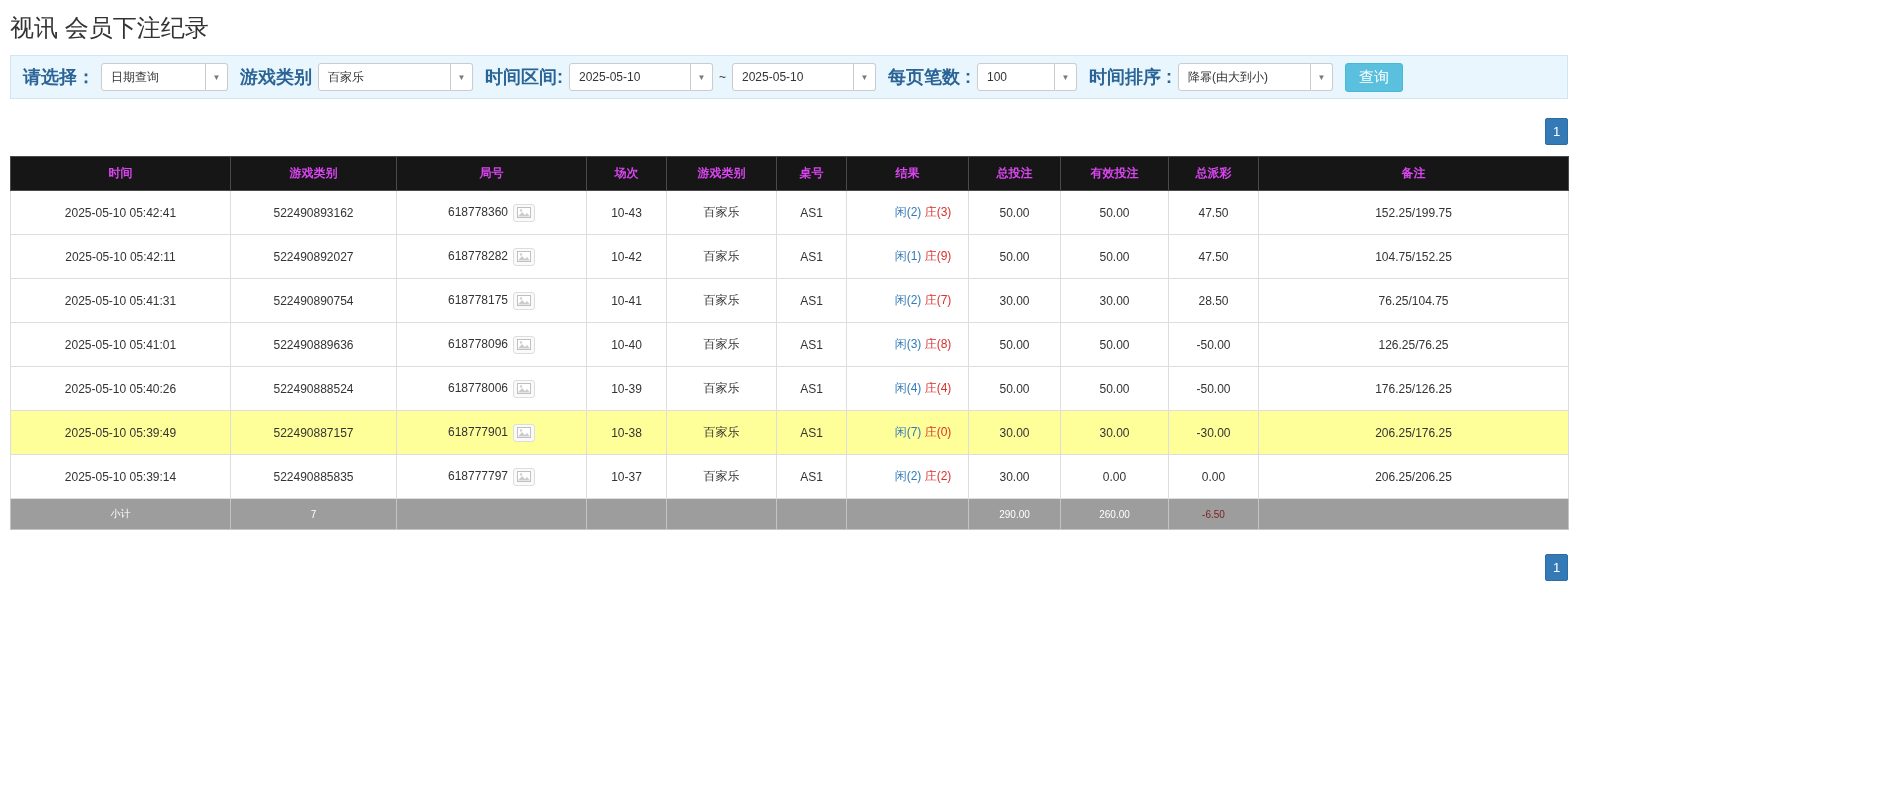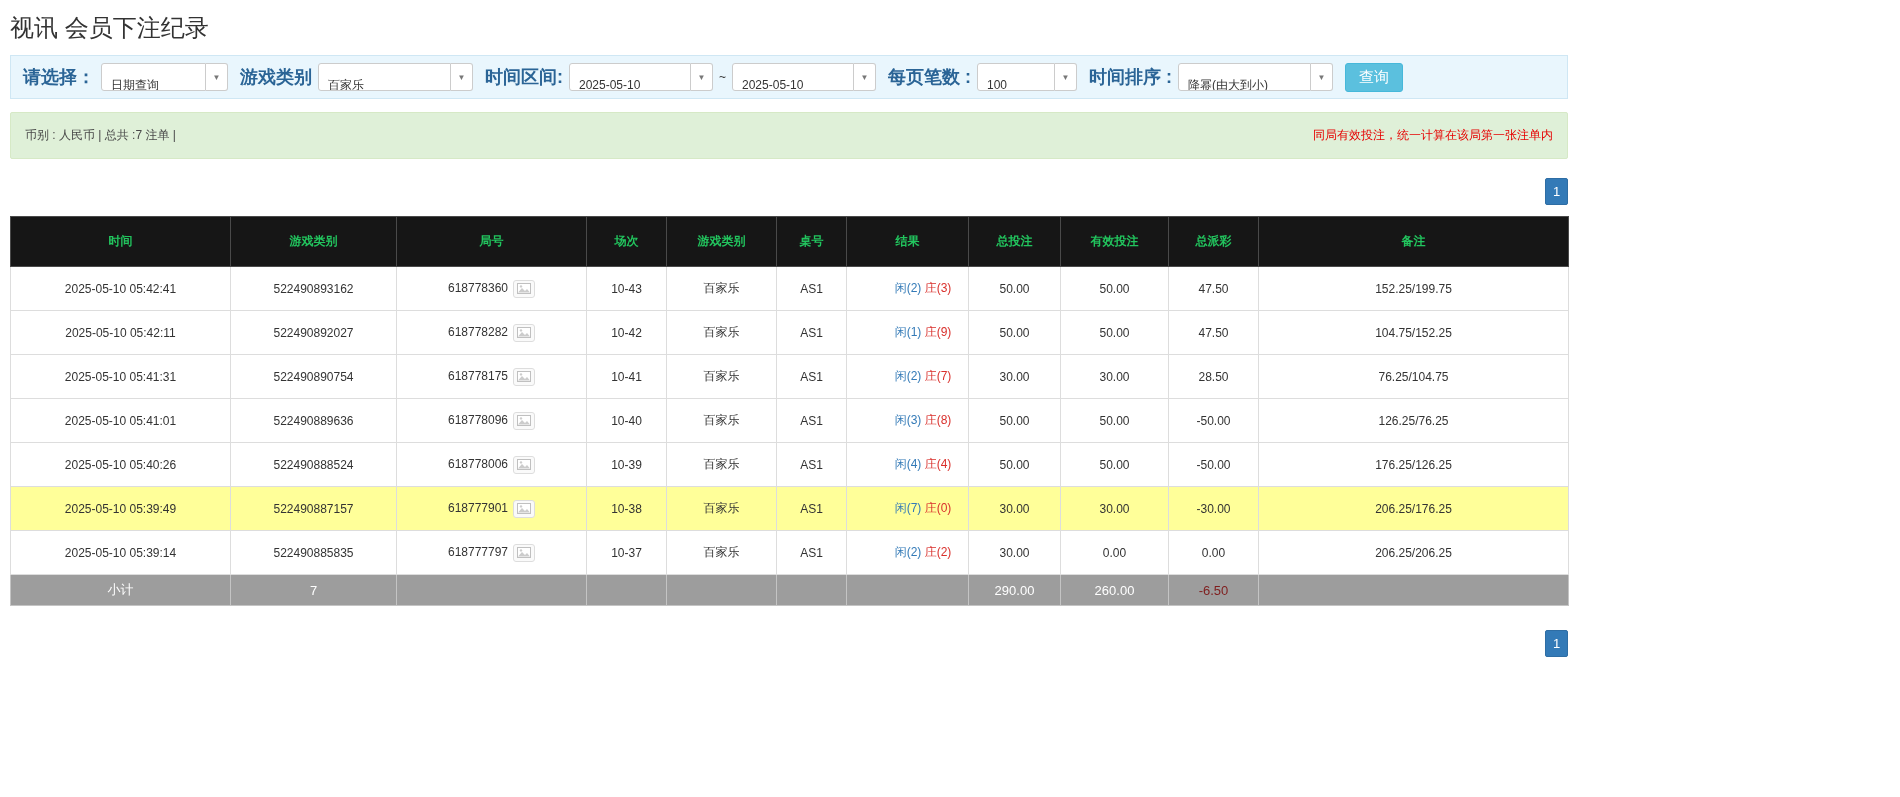--- a/index.html
+++ b/index.html
@@ -38,21 +38,21 @@
     margin-right: 6px;
     white-space: nowrap;
   }
   .combo { display: flex; height: 28px; cursor: pointer; }
   .combo-text {
     background: #fff;
     border: 1px solid #ccc;
     border-radius: 3px 0 0 3px;
     height: 28px;
     line-height: 26px;
-    padding: 8px 9px;
+    padding: 0 9px;
     color: #333;
     white-space: nowrap;
     overflow: hidden;
   }
   .combo-caret {
     width: 22px;
     height: 28px;
     border: 1px solid #ccc;
     border-left: none;
     border-radius: 0 3px 3px 0;
@@ -114,27 +114,27 @@
   }
 
   
   table.bets {
     width: 100%;
     border-collapse: collapse;
     table-layout: fixed;
   }
   table.bets th {
     background: #161616;
-    color: #22c55e;
+    color: #d946ef;
     font-weight: bold;
     font-size: 12px;
     height: 28px;
     border: 1px solid #4a4a4a;
     text-align: center;
-    padding: 16px 4px;
+    padding: 8px 4px;
   }
   table.bets td {
     border: 1px solid #ddd;
     height: 44px;
     text-align: center;
     font-size: 12px;
     color: #333;
     background: #fff;
     padding: 0 4px;
     white-space: nowrap;
@@ -155,21 +155,21 @@
     background: #fafafa;
     vertical-align: middle;
     margin-left: 5px;
     cursor: pointer;
   }
   tr.footer-row td {
     background: #9d9d9d;
     color: #fff;
     height: 31px;
     border: 1px solid #c4c4c4;
-    font-size: 13px;
+    font-size: 10px;
   }
   tr.footer-row td.red { color: #7f1d1d; font-weight: normal; }
 </style>
 </head>
 <body>
 
 <div class="container">
 
   <h1 class="page-title">视讯 会员下注纪录</h1>
 
@@ -216,24 +216,20 @@
       <span class="filter-label">时间排序 :</span>
       <div class="combo">
         <span class="combo-text w-sort">降幂(由大到小)</span>
         <span class="combo-caret">▼</span>
       </div>
     </div>
 
     <button class="search-btn">查询</button>
   </div>
 
-  <div class="summary-bar">
-    <span class="summary-left">币别 : 人民币 | 总共 :7 注单 |</span>
-    <span class="summary-right">同局有效投注，统一计算在该局第一张注单内</span>
-  </div>
 
   <div class="pagination-row pagination-top">
     <button class="page-btn">1</button>
   </div>
 
   <table class="bets">
     <colgroup>
       <col style="width:220px">
         <col style="width:166px">
         <col style="width:190px">

